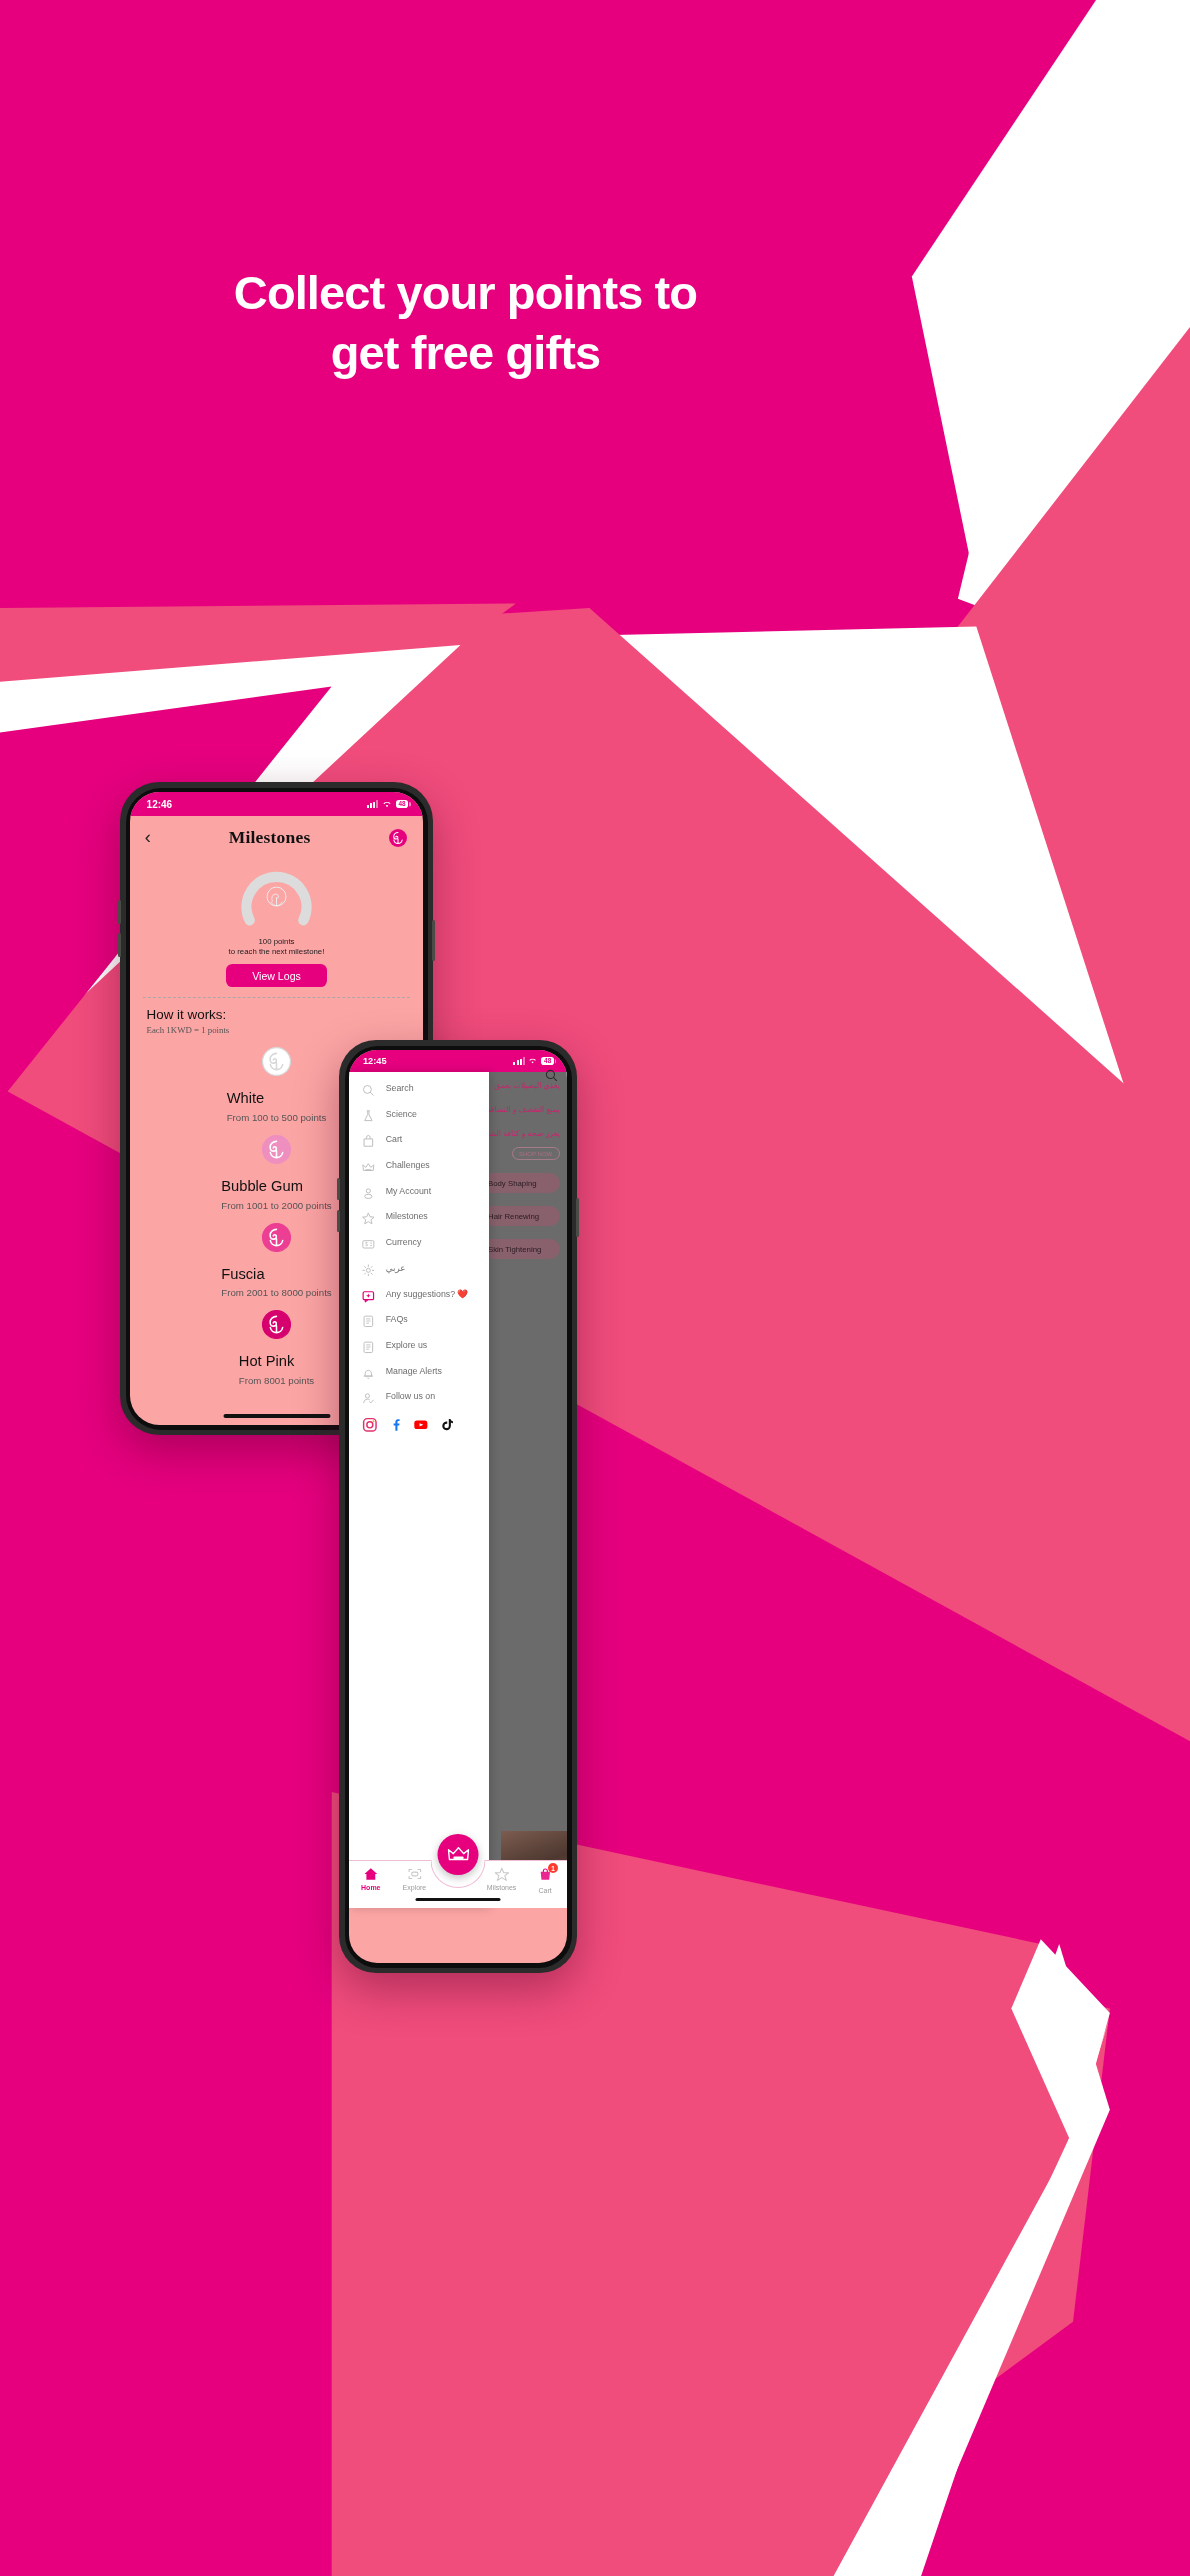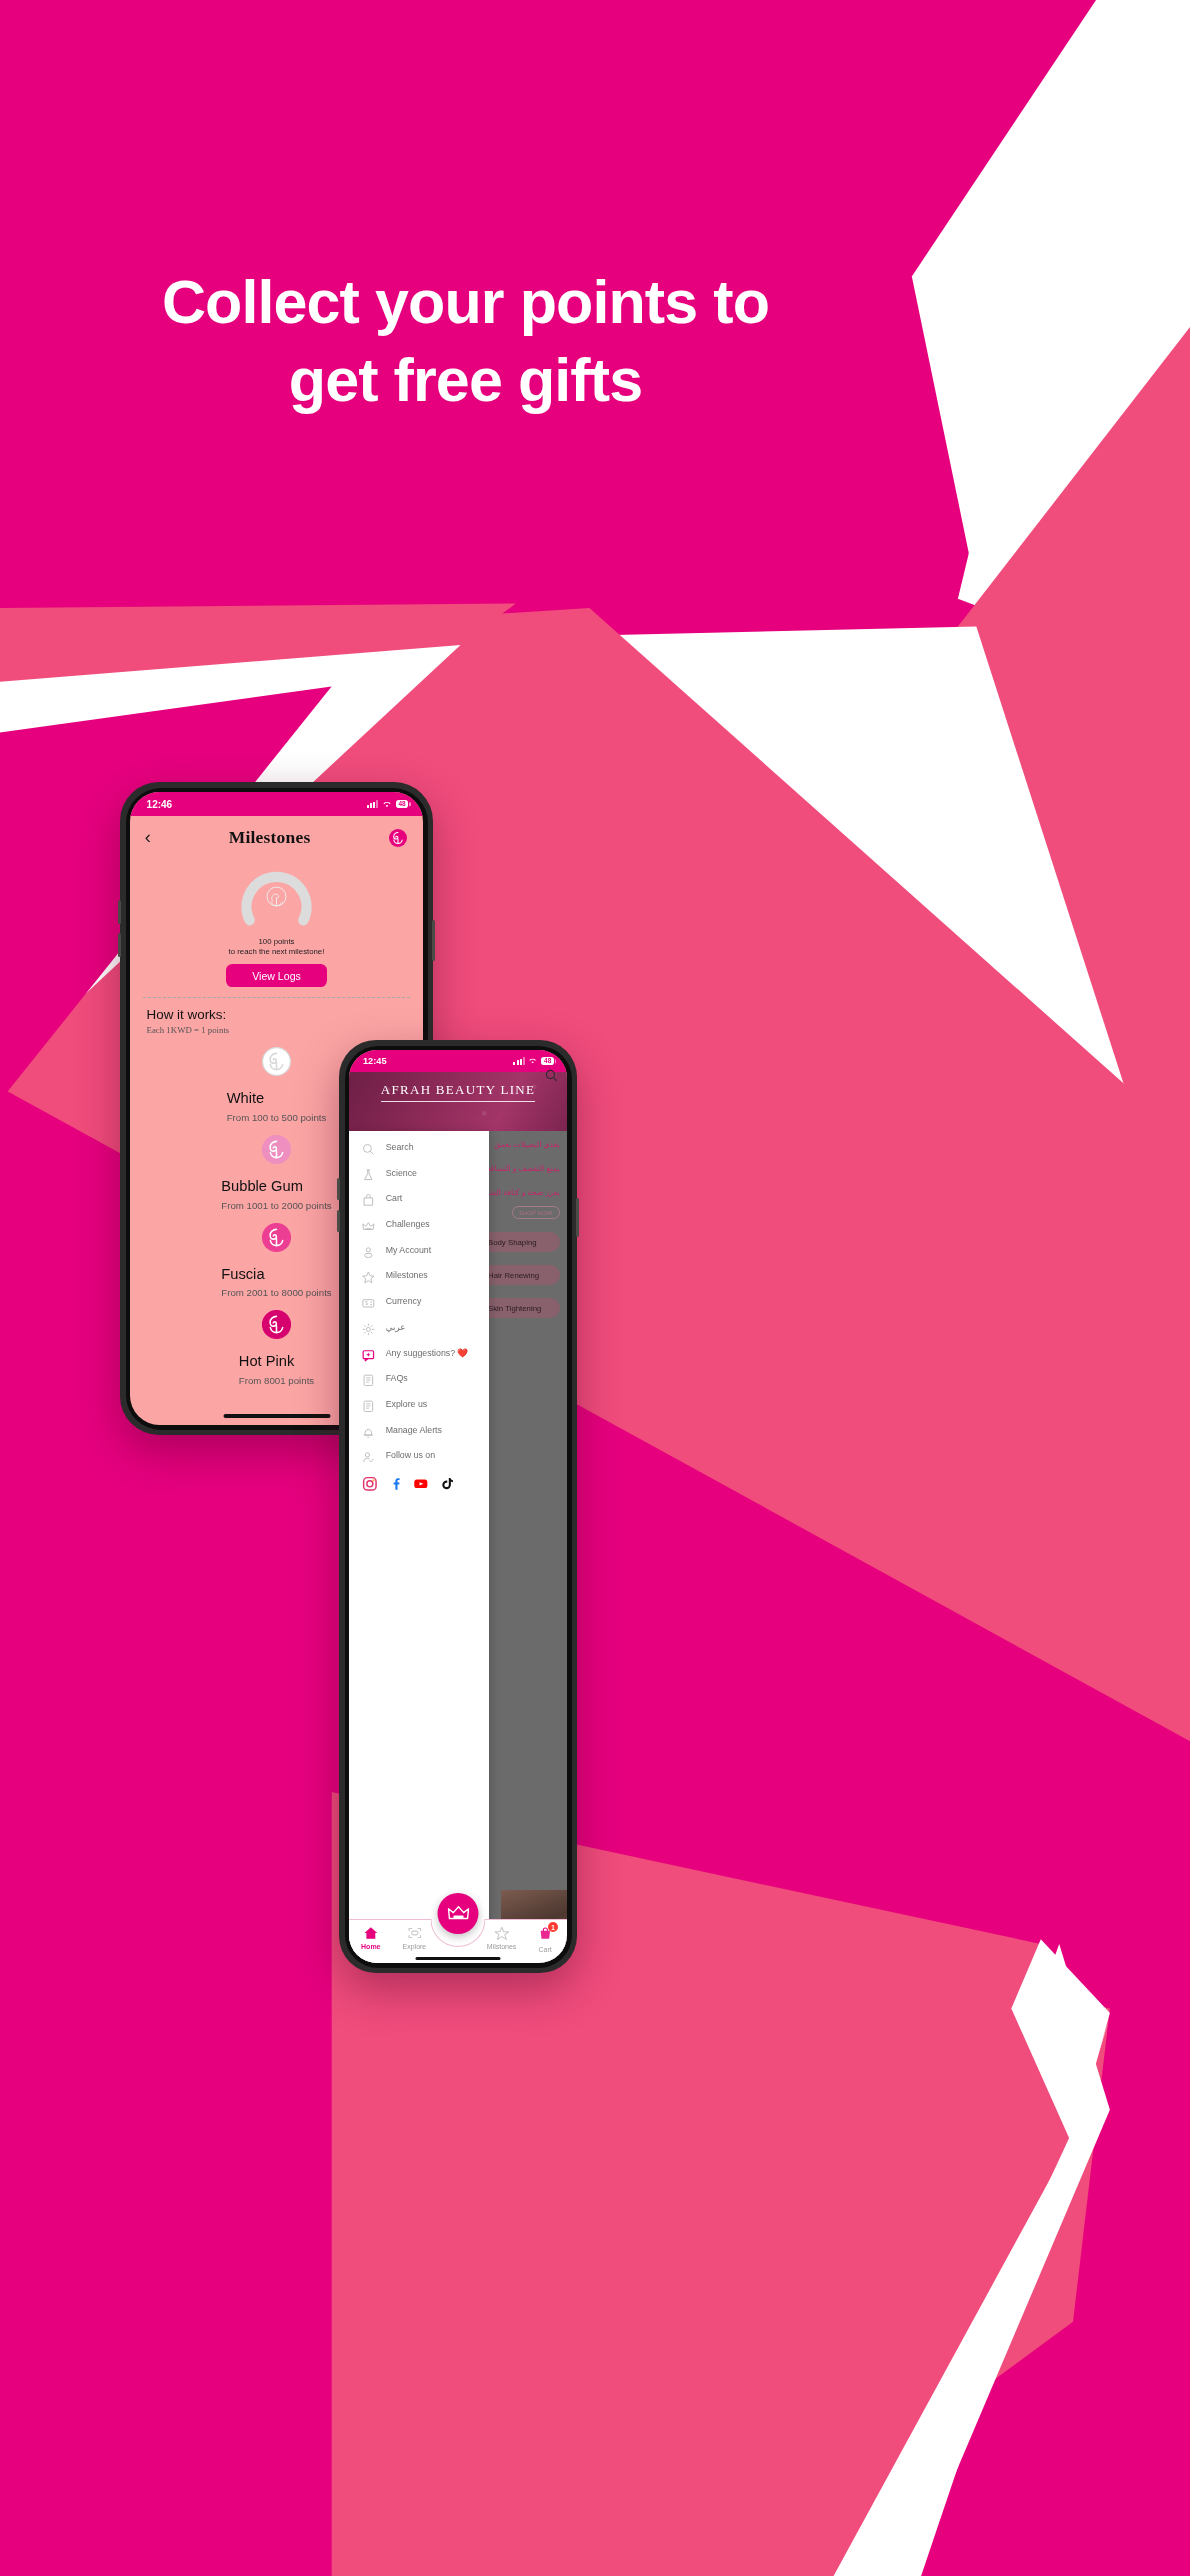--- a/index.html
+++ b/index.html
@@ -11,21 +11,21 @@
   }
 
   
   .bg { position:absolute; inset:0; overflow:hidden; }
   .bg svg { position:absolute; inset:0; width:1190px; height:2576px; display:block; }
 
   
   .headline {
     position:absolute; top:263px; left:0; width:931px;
     text-align:center; color:#fff;
-    font-size:61px; font-weight:bold; line-height:1.28;
+    font-size:47px; font-weight:bold; line-height:1.28;
     letter-spacing:-0.9px;
     z-index:5;
   }
 
   
   .phone {
     position:absolute;
     background:#2b2b2b;
     box-shadow:0 16.6px 44px rgba(80,0,40,0.38);
   }
@@ -332,25 +332,20 @@
             <i></i>
             <i></i>
           </span>
         <svg width="9.2" height="7.4" viewBox="0 0 16 12">
           <path d="M8 10.6 5.9 8.4a3 3 0 0 1 4.2 0zM3.6 6.1a6.3 6.3 0 0 1 8.8 0l1.3-1.4a8.2 8.2 0 0 0-11.4 0z" fill="#fff"></path>
         </svg>
         <span class="batt">48</span>
       </span>
     </div>
 
-    <div class="p2-banner">
-      <div class="p2-brand">
-        <span>AFRAH BEAUTY LINE</span>
-      </div>
-    </div>
 
     <svg class="search-top" width="14.7" height="14.7" viewBox="0 0 24 24">
       <circle cx="10.5" cy="10.5" r="6.6" fill="none" stroke="#2a2a2a" stroke-width="1.7"></circle>
       <line x1="15.4" y1="15.4" x2="20.5" y2="20.5" stroke="#2a2a2a" stroke-width="1.7" stroke-linecap="round"></line>
     </svg>
 
     <div class="p2-body">
       <div class="p2-under">
         <div class="p2-under-inner">
           <div id="arabic-lines">

